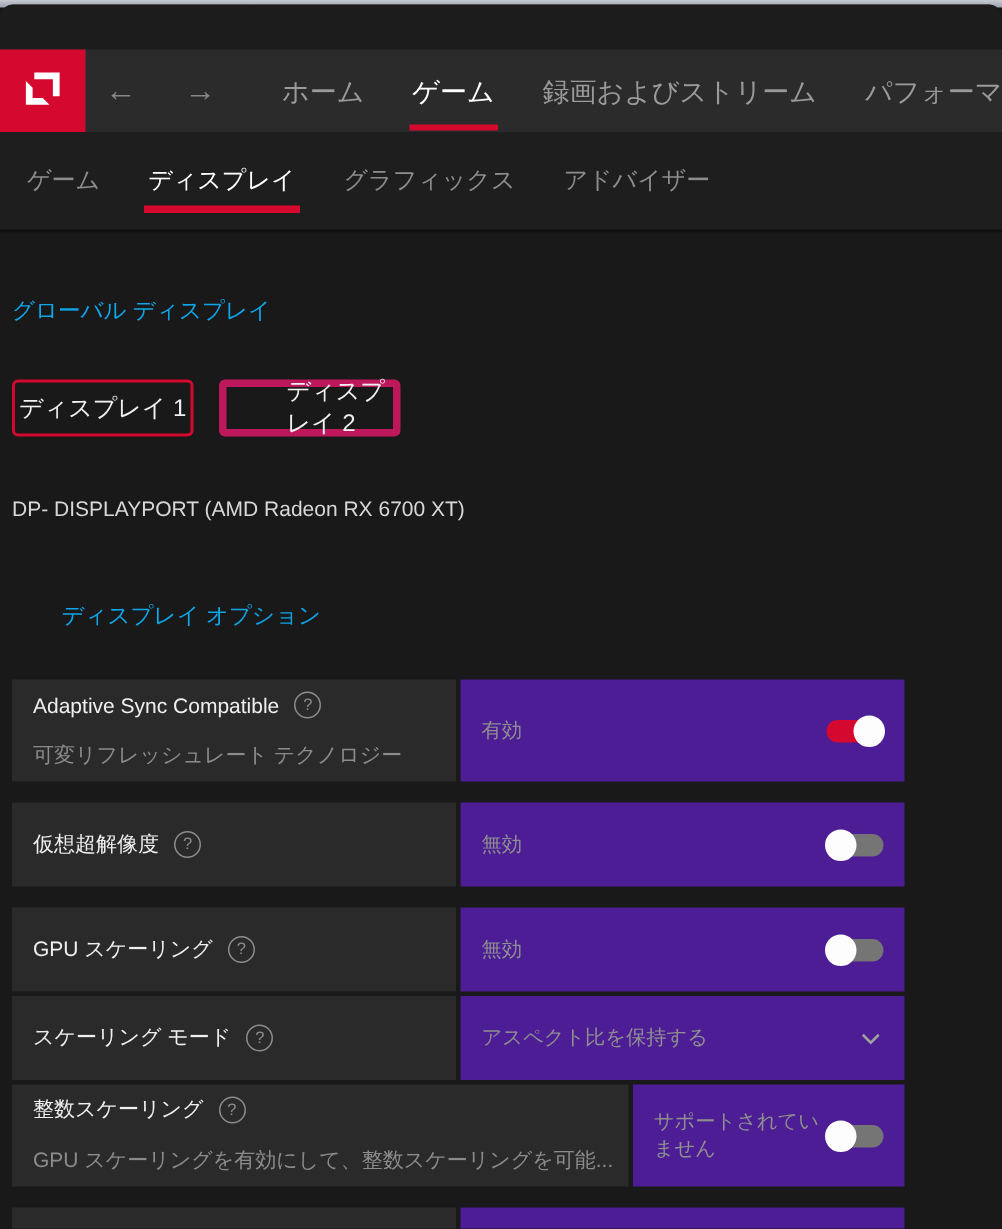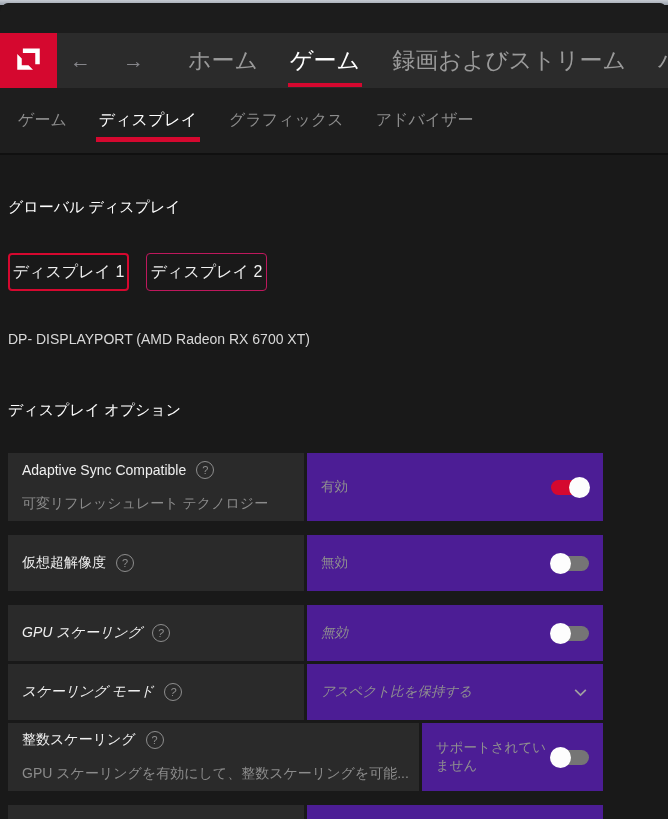--- a/index.html
+++ b/index.html
@@ -16,50 +16,50 @@
   
   .navbar { height:55px; background:#2b2b2b; display:flex; align-items:stretch; }
   .logo-btn { width:57px; background:var(--accent); display:flex; align-items:center;
     justify-content:center; flex:0 0 57px; cursor:pointer; }
   .nav-arrow { display:flex; align-items:center; justify-content:center;
     color:#85858a; font-size:21px; width:26px; cursor:pointer; }
   .nav-arrow.back { margin-left:13px; }
   .nav-arrow.fwd { margin-left:32px; }
   .nav-tabs { display:flex; align-items:stretch; margin-left:28px; }
   .nav-tab { display:flex; align-items:center; padding:16px 16px; color:#9a9a9a;
-    font-size:23px; position:relative; cursor:pointer; white-space:nowrap; }
+    font-size:18px; position:relative; cursor:pointer; white-space:nowrap; }
   .nav-tab.active { color:#ffffff; }
   .nav-tab.active::after { content:""; position:absolute; left:14px; right:14px;
     bottom:1px; height:4px; background:var(--accent); }
 
   
   .subtabs { height:67px; background:#1e1e1e; border-bottom:2px solid #101010;
     display:flex; align-items:stretch; padding-left:2px; }
   .subtab { display:flex; align-items:center; padding:0 16px; color:#8d8d8d;
     font-size:16px; position:relative; cursor:pointer; white-space:nowrap; }
   .subtab.active { color:#ffffff; }
   .subtab.active::after { content:""; position:absolute; left:13px; right:13px;
     bottom:11px; height:5px; background:var(--accent); }
 
   
   .content { padding-left:8px; background:#191919; }
-  .section-title { font-size:15px; color:#ffffff; }
+  .section-title { font-size:15px; color:#0ea5e9; }
   .section-title.first { padding-top:43px; }
   .display-buttons { display:flex; gap:17px; margin-top:36px; }
   .disp-btn { height:38px; width:121px; border-radius:4px; display:flex;
     align-items:center; justify-content:center; font-size:16px; color:#f0f0f0;
     background:transparent; cursor:pointer; }
   .disp-btn.selected { border:2px solid var(--accent); }
-  .disp-btn.plain { border:1px solid #be185d; }
+  .disp-btn.plain { border:5px solid #be185d;padding-left:40px; }
   .connection-line { margin-top:40px; font-size:14px; color:#d8d8d8; }
-  .section-title.second { margin-top:54px; }
+  .section-title.second { margin-top:54px;margin-left:33px; }
 
   .settings { width:595px; margin-top:33px; }
   .row { display:flex; gap:3px; margin-bottom:14px; min-height:56px; }
-  .row.grouped { margin-bottom:3px;font-style:italic; }
+  .row.grouped { margin-bottom:3px; }
   .row.tail { margin-bottom:0; }
   .row-left { flex:0 0 296px; background:#2a2a2a; display:flex; flex-direction:column;
     justify-content:center; padding:8px 10px 8px 14px; gap:16px; }
   .row-title-line { display:flex; align-items:center; gap:10px; color:#efefef;
     font-size:14px; }
   .row-sub { color:#8b8b8b; font-size:14px; white-space:nowrap; overflow:hidden; }
   .row-right { flex:1; background:#4c1d95; display:flex; align-items:center;
     justify-content:space-between; padding:0 14px 0 14px; color:#8f8f8f;
     font-size:13.5px; }
   .help { width:18px; height:18px; border-radius:50%; border:1px solid #8d8d8d;

